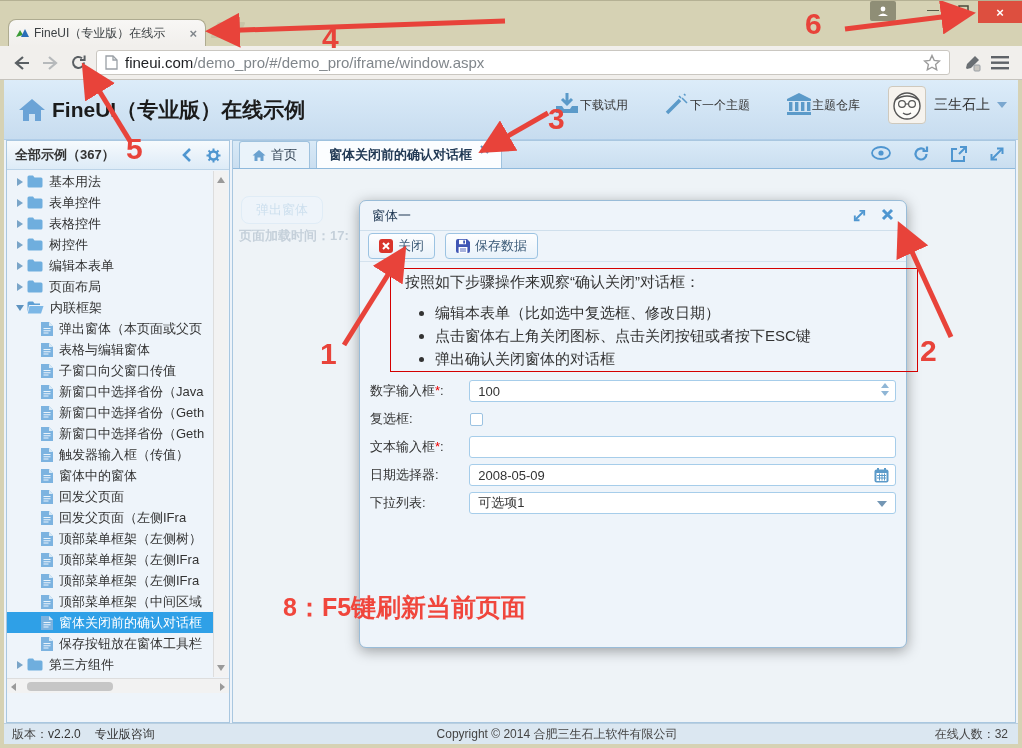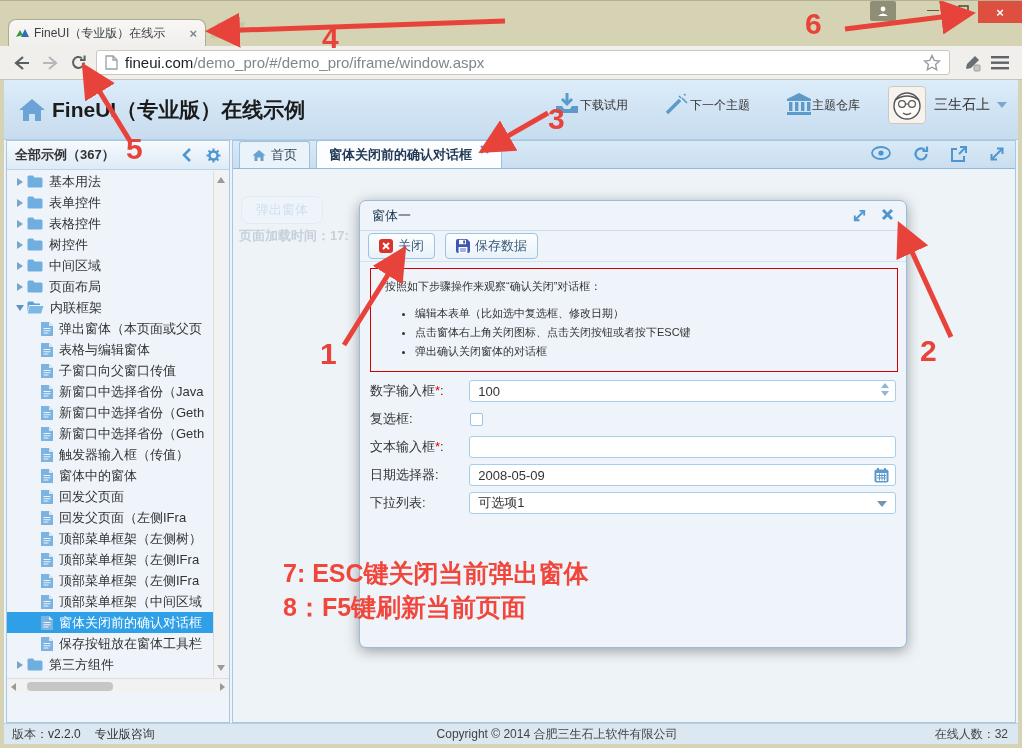--- a/index.html
+++ b/index.html
@@ -74,21 +74,21 @@
   .load-time { position:absolute; left:6px; top:58px; font-size:13px; font-weight:bold; color:#9fb0be; white-space:nowrap; }
 
   
   .dialog { position:absolute; left:126px; top:31px; width:548px; height:448px; background:#eef4fa; border:1px solid #99bcd8; border-radius:7px; box-shadow:0 3px 14px rgba(0,0,0,0.35); z-index:10; }
   .dlg-titlebar { height:30px; display:flex; align-items:center; padding:0 12px; border-bottom:1px solid #cfdfec; }
   .dlg-title { font-size:13px; font-weight:normal; color:#223a55; flex:1; }
   .dlg-tools { display:flex; gap:14px; }
   .dlg-toolbar { height:31px; display:flex; align-items:center; gap:10px; padding:0 8px; border-bottom:1px solid #d4e2ee; }
   .tb-btn { display:flex; align-items:center; gap:5px; padding:3px 10px; background:linear-gradient(#fdfeff,#e8f2fa); border:1px solid #9cc3e2; border-radius:4px; font-size:13px; color:#3b5a77; }
   .dlg-body { position:relative; padding:6px 10px; }
-  .redbox { width:528px; height:104px; border:1px solid #d40000; padding:10px 14px; font-size:11px; color:#333; }
+  .redbox { width:528px; height:104px; border:1px solid #d40000; padding:4px 14px; font-size:15px; color:#333;margin-left:20px; }
   .redbox ul { margin:12px 0 0 30px; }
   .redbox li { margin-bottom:4px; list-style:disc; }
   .frow { display:flex; align-items:center; margin-top:6px; height:22px; }
   .flabel { width:100px; font-size:13px; color:#333; }
   .req { color:#e00; }
   .fctl { position:relative; width:430px; height:22px; background:#fff; border:1px solid #a6cdea; border-radius:3px; display:flex; align-items:center; padding:0 8px; font-size:13px; color:#333; }
   .spin { position:absolute; right:6px; top:2px; display:flex; flex-direction:column; gap:3px; }
   .spin i { display:block; width:0; height:0; border-left:4px solid transparent; border-right:4px solid transparent; }
   .spin .up { border-bottom:5px solid #8fb6d6; }
   .spin .dn { border-top:5px solid #8fb6d6; }
@@ -297,21 +297,21 @@
             </div>
             <div class="tree-row folder">
               <span class="tg">
                 <i class="tri-r"></i>
               </span>
               <span class="ic">
                 <svg width="16" height="13" viewBox="0 0 16 13">
                   <path d="M0.5 2 a1.5 1.5 0 0 1 1.5 -1.5 H6 l1.5 2 H14 a1.5 1.5 0 0 1 1.5 1.5 V11 a1.5 1.5 0 0 1 -1.5 1.5 H2 A1.5 1.5 0 0 1 0.5 11 Z" fill="#6faede"></path>
                 </svg>
               </span>
-              <span>中间区域</span>
+              <span>编辑本表单</span>
             </div>
             <div class="tree-row folder">
               <span class="tg">
                 <i class="tri-r"></i>
               </span>
               <span class="ic">
                 <svg width="16" height="13" viewBox="0 0 16 13">
                   <path d="M0.5 2 a1.5 1.5 0 0 1 1.5 -1.5 H6 l1.5 2 H14 a1.5 1.5 0 0 1 1.5 1.5 V11 a1.5 1.5 0 0 1 -1.5 1.5 H2 A1.5 1.5 0 0 1 0.5 11 Z" fill="#6faede"></path>
                 </svg>
               </span>
@@ -644,21 +644,20 @@
               <div class="frow">
                 <span class="flabel"><span>下拉列表</span>:</span>
                 <div class="fctl">
                   <span>可选项1</span>
                   <span class="caret-dn"></span>
                 </div>
               </div>
             </div>
           </div>
 
-          <div class="anno-note" style="left:50px; top:388px;">7: ESC键关闭当前弹出窗体</div>
           <div class="anno-note" style="left:50px; top:422px;">8：F5键刷新当前页面</div>
         </div>
       </div>
     </div>
 
     <div class="app-footer">
       <div class="ft-left">
         <span>版本：</span><a>v2.2.0</a><a>专业版咨询</a>
       </div>
       <div class="ft-center">Copyright © 2014 合肥三生石上软件有限公司</div>

